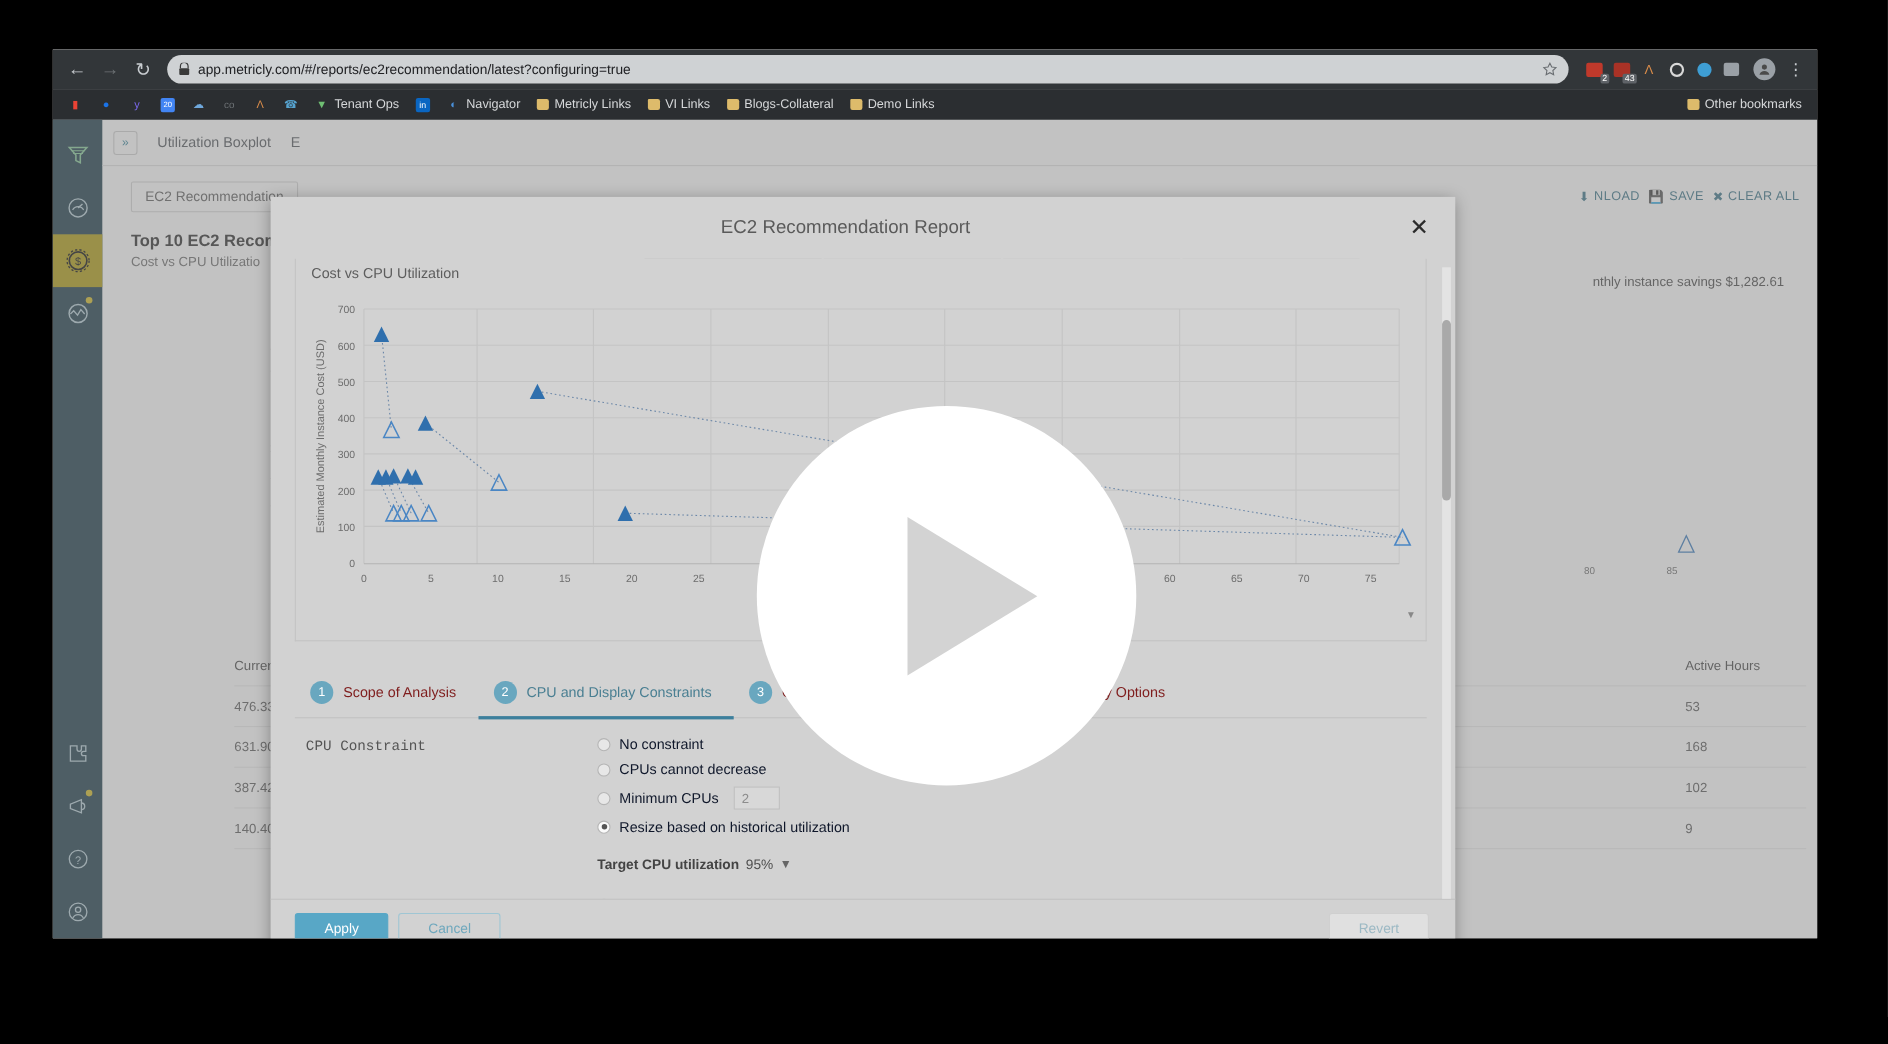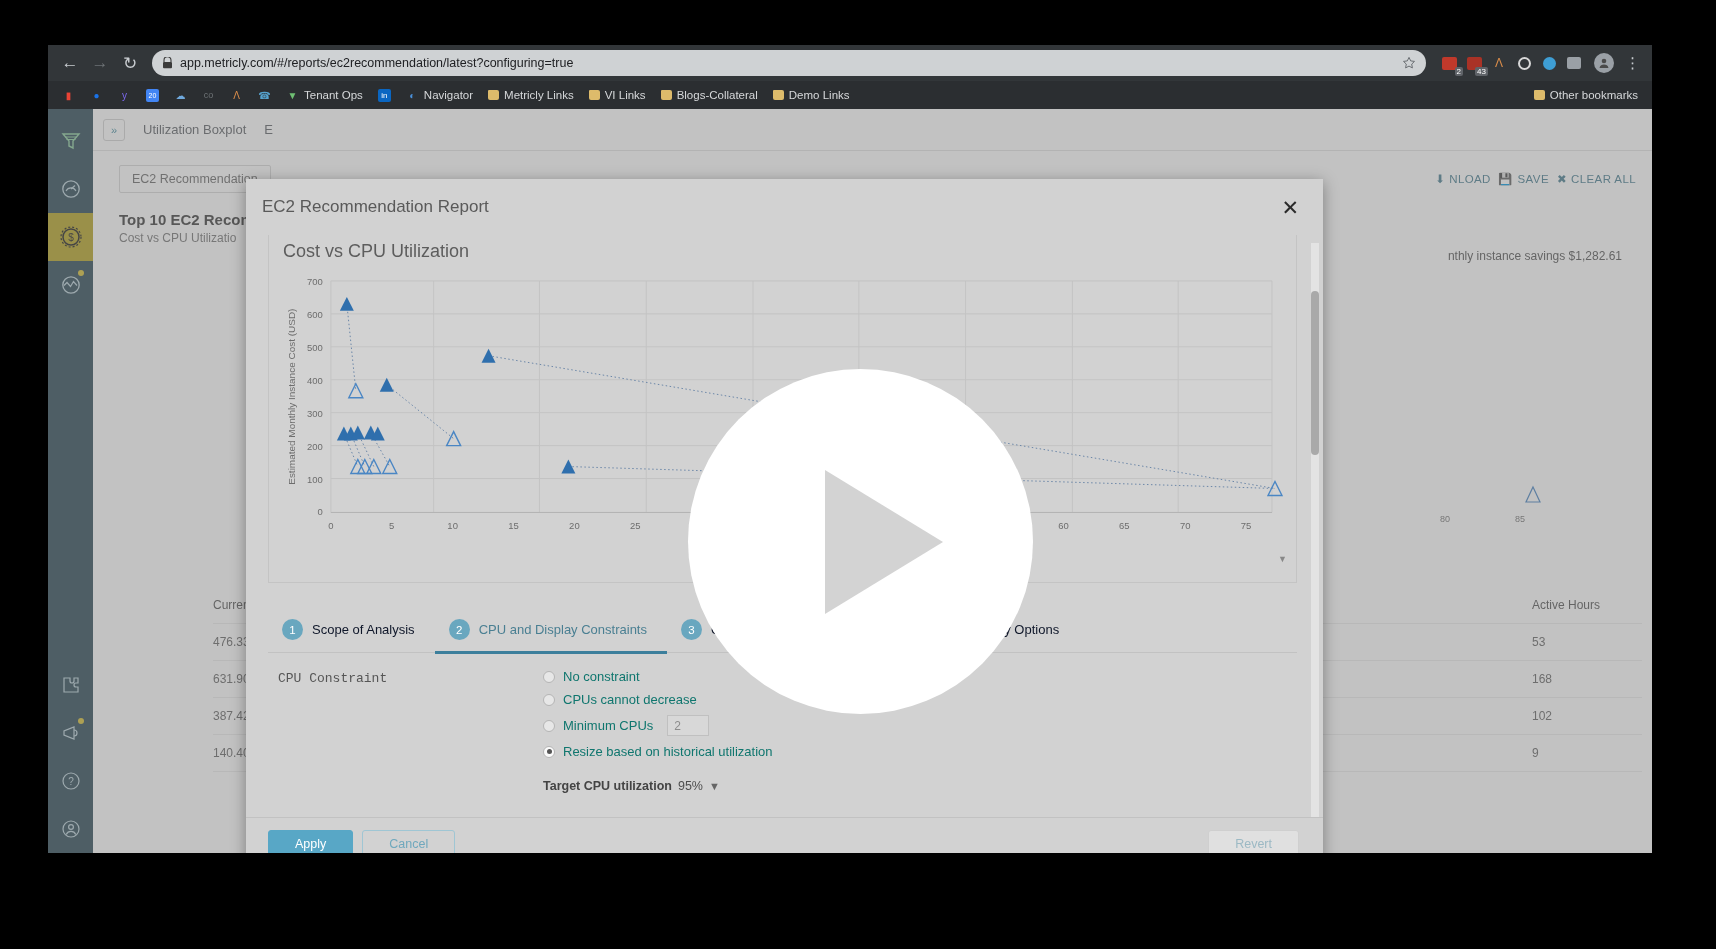--- a/index.html
+++ b/index.html
@@ -222,20 +222,21 @@
     box-shadow: 0 3px 14px rgba(0,0,0,.35);
     display: flex;
     flex-direction: column;
   }
   .modal-head {
     height: 56px;
     display: flex;
     align-items: center;
     padding: 0 18px 0 16px;
     flex: none;
+    text-align: center;
   }
   .modal-title {
     font-size: 17px;
     color: #5a5a5a;
     flex: 1;
   }
   .modal-close {
     font-size: 21px;
     color: #2b2b2b;
     line-height: 1;
@@ -250,21 +251,21 @@
   .chart-card {
     position: absolute;
     left: 22px; top: 0px;
     right: 26px;
     height: 348px;
     background: #d2d2d2;
     border: 1px solid #c4c4c4;
     border-top: none;
   }
   .chart-title {
-    font-size: 18px;
+    font-size: 13px;
     color: #5d5d5d;
     padding: 6px 0 0 14px;
   }
   .chart-area { position: absolute; inset: 0; }
   .ax-text { font-size: 9.5px; fill: #6d6d6d; font-family: "Liberation Sans", sans-serif; }
   .ax-title { font-size: 10px; fill: #6d6d6d; font-family: "Liberation Sans", sans-serif; }
   .gridline { stroke: #c4c4c4; stroke-width: 1; }
   .axisline { stroke: #b3b3b3; stroke-width: 1; }
   .conn { stroke: #6b87a8; stroke-width: 1; stroke-dasharray: 1.5 2.5; fill: none; }
   .tri-filled { fill: #2f6fad; }
@@ -298,21 +299,21 @@
   }
   .step-num {
     width: 21px; height: 21px;
     border-radius: 50%;
     background: #69a7bf;
     color: #fff;
     font-size: 11.5px;
     display: flex; align-items: center; justify-content: center;
     flex: none;
   }
-  .step-label { font-size: 13px; color: #0f172a; white-space: nowrap; }
+  .step-label { font-size: 13px; color: #7f1d1d; white-space: nowrap; }
   .step.active .step-label { color: #4a7f92; }
   .step.active::after {
     content: "";
     position: absolute;
     left: 0; right: 0; bottom: -1px;
     height: 3px;
     background: #3c7f9c;
   }
 
   
@@ -342,21 +343,21 @@
   }
   .radio.checked { background: #fafafa; }
   .radio.checked::after {
     content: "";
     position: absolute;
     left: 2.5px; top: 2.5px;
     width: 5px; height: 5px;
     border-radius: 50%;
     background: #555;
   }
-  .radio-text { font-size: 13px; color: #0f766e; white-space: nowrap; }
+  .radio-text { font-size: 13px; color: #0f172a; white-space: nowrap; }
   .num-input {
     width: 42px; height: 21px;
     border: 1px solid #c0c0c0;
     background: #d8d8d8;
     color: #8c8c8c;
     font-size: 12px;
     padding: 0 6px;
     margin-left: 6px;
   }
   .target-line {

